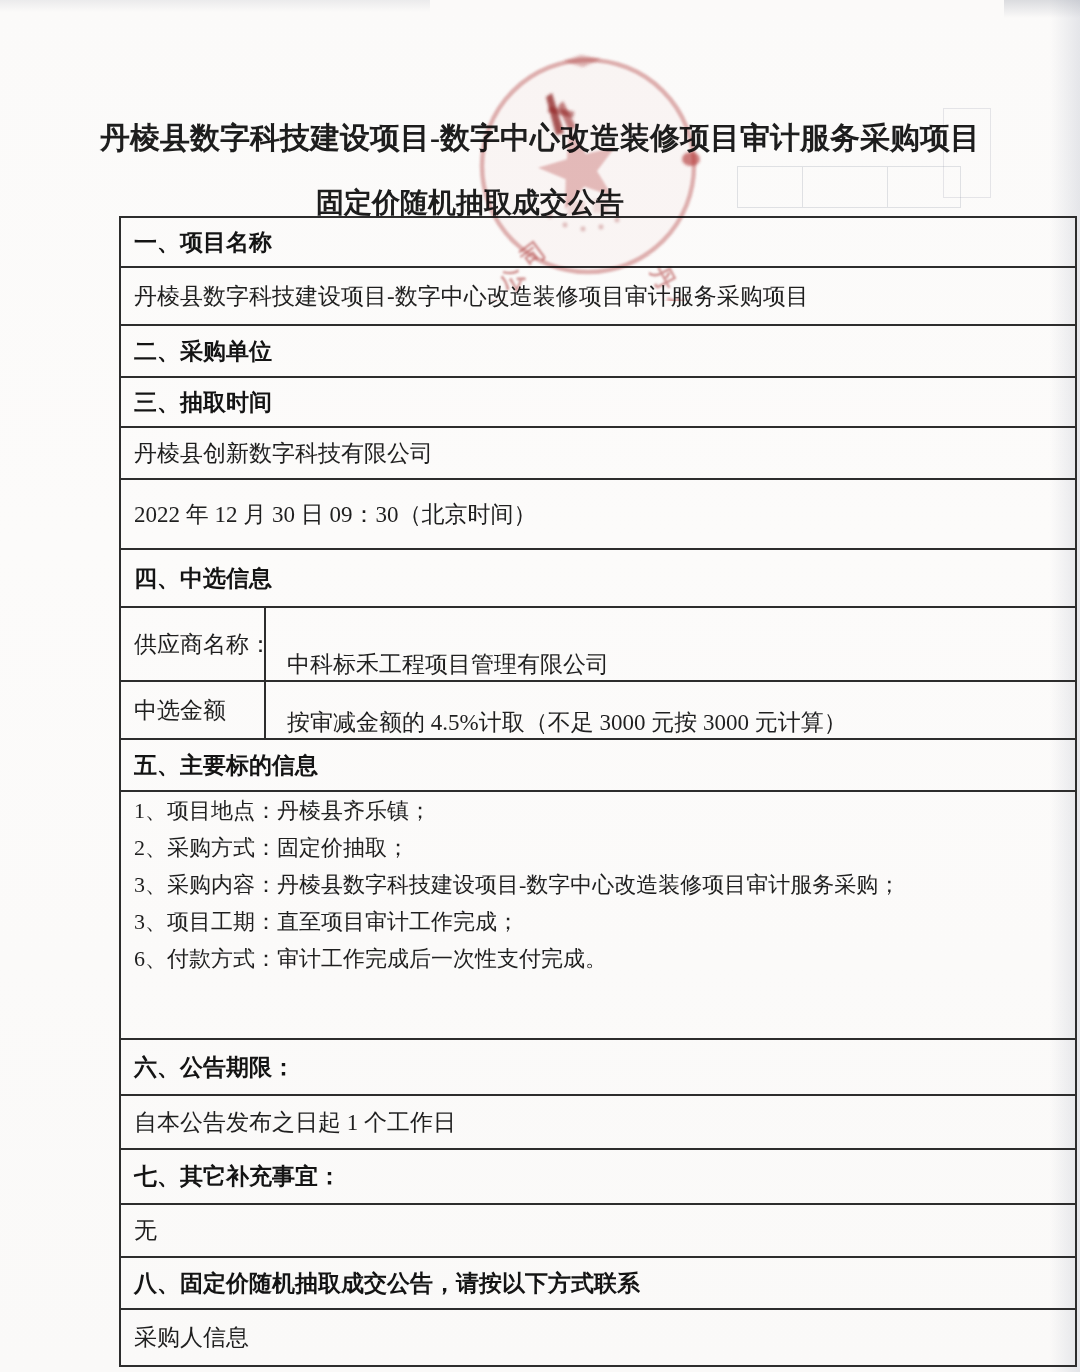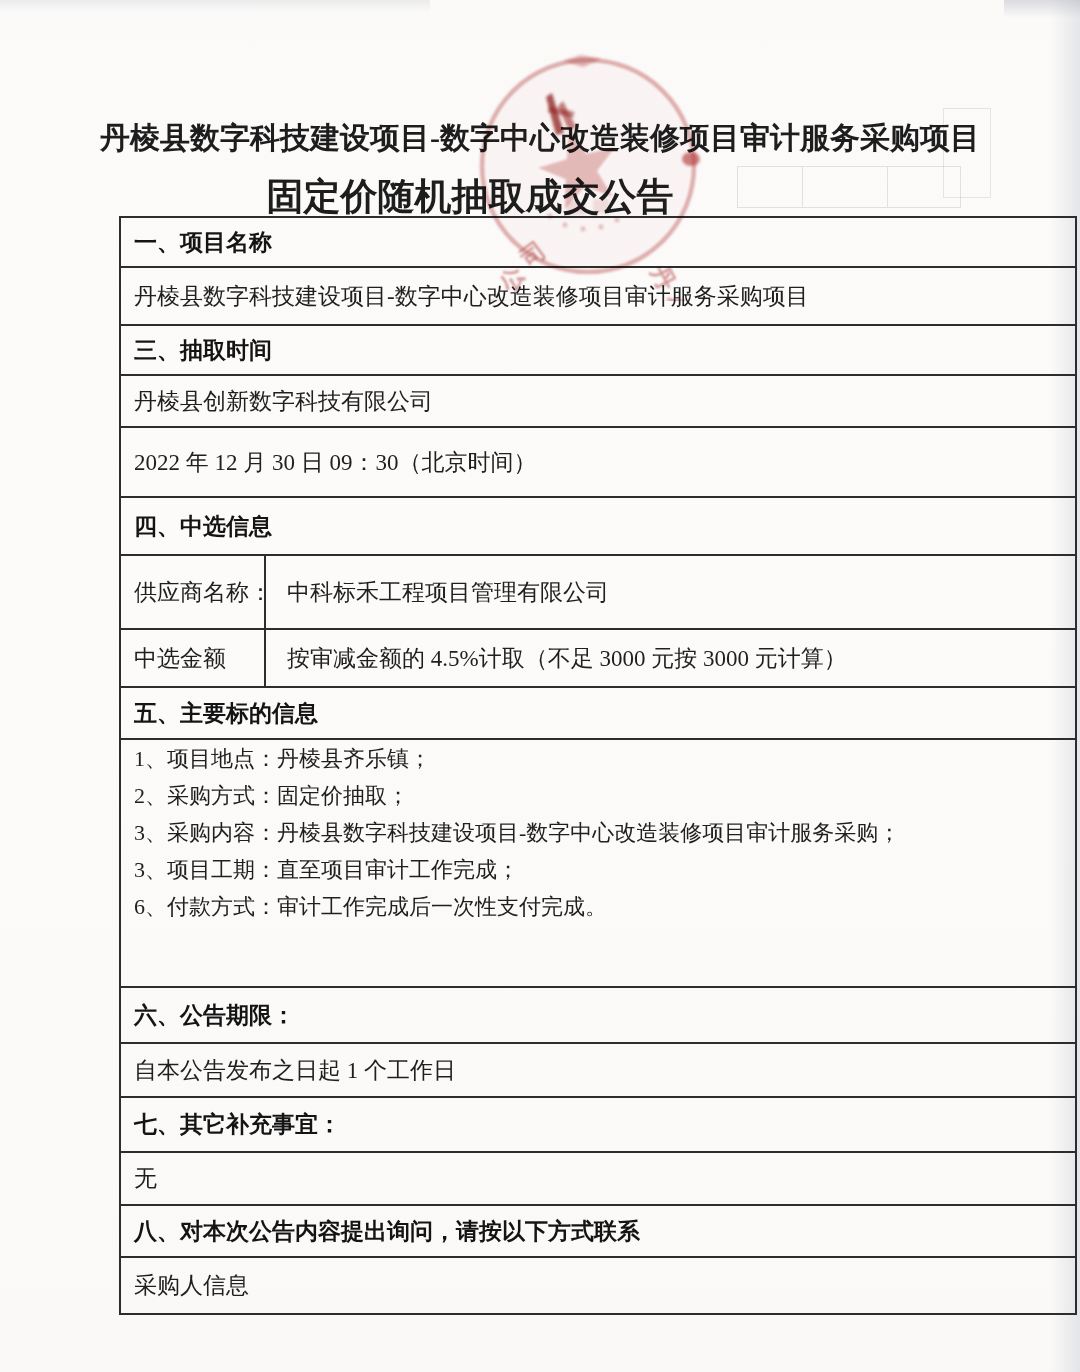--- a/index.html
+++ b/index.html
@@ -39,22 +39,22 @@
     position:absolute;left:943px;top:108px;width:46px;height:88px;
     border:1px solid rgba(125,130,148,0.18);
   }
   
   .title1{
     position:absolute;top:118px;left:0;width:1080px;
     text-align:center;font-size:30px;font-weight:bold;color:#1d1d1d;
     letter-spacing:0px;white-space:nowrap;
   }
   .title2{
-    position:absolute;top:172px;left:0;width:940px;
-    text-align:center;font-size:37px;font-weight:bold;color:#1d1d1d;
+    position:absolute;top:184px;left:0;width:940px;
+    text-align:center;font-size:28px;font-weight:bold;color:#1d1d1d;
     white-space:nowrap;
   }
   
   .seal{
     position:absolute;left:455px;top:31px;width:270px;height:270px;
     mix-blend-mode:multiply;pointer-events:none;z-index:5;
   }
   
   .doc-table{
     position:absolute;left:119px;top:216px;width:958px;
@@ -65,21 +65,21 @@
   .row{
     box-sizing:border-box;
     border-bottom:2px solid #2d2d2d;
     display:flex;align-items:center;
     padding-left:13px;
     font-size:23px;color:#1f1f1f;
     white-space:nowrap;
   }
   .row:last-child{border-bottom:none;border-radius:12px;}
   .row.hdr{font-weight:bold;color:#141414;}
-  .row.two{padding-left:0;}
+  .row.two{padding-left:0;align-items:flex-end;}
   .two .lab{
     width:145px;flex:0 0 145px;align-self:stretch;
     border-right:2px solid #2d2d2d;box-sizing:border-box;
     display:flex;align-items:center;padding-left:13px;
   }
   .two .val{
     display:flex;align-items:center;padding-left:21px;
   }
   .r1{height:50px}.r2{height:58px}.r3{height:52px}.r4{height:52px}
   .r5{height:50px}.r6{height:70px}.r7{height:58px}.r8{height:74px}
@@ -145,20 +145,23 @@
     </g>
   </svg>
 
   <div class="doc-table">
     <div class="row hdr r1">
         <span>一、项目名称</span>
       </div>
     <div class="row r2">
         <span>丹棱县数字科技建设项目-数字中心改造装修项目审计服务采购项目</span>
       </div>
+    <div class="row hdr r3">
+        <span>二、采购单位</span>
+      </div>
     <div class="row hdr r5">
         <span>三、抽取时间</span>
       </div>
     <div class="row r4">
         <span>丹棱县创新数字科技有限公司</span>
       </div>
     <div class="row r6">
         <span>2022 年 12 月 30 日 09：30（北京时间）</span>
       </div>
     <div class="row hdr r7">
@@ -199,20 +202,20 @@
     <div class="row r13">
         <span>自本公告发布之日起 1 个工作日</span>
       </div>
     <div class="row hdr r14">
         <span>七、其它补充事宜：</span>
       </div>
     <div class="row r15">
         <span>无</span>
       </div>
     <div class="row hdr r16">
-        <span>八、对本次公告内容提出询问，请按以下方式联系</span>
+        <span>八、固定价随机抽取成交公告，请按以下方式联系</span>
       </div>
     <div class="row r17">
         <span>采购人信息</span>
       </div>
   </div>
 
 </div>
 
 </body></html>

